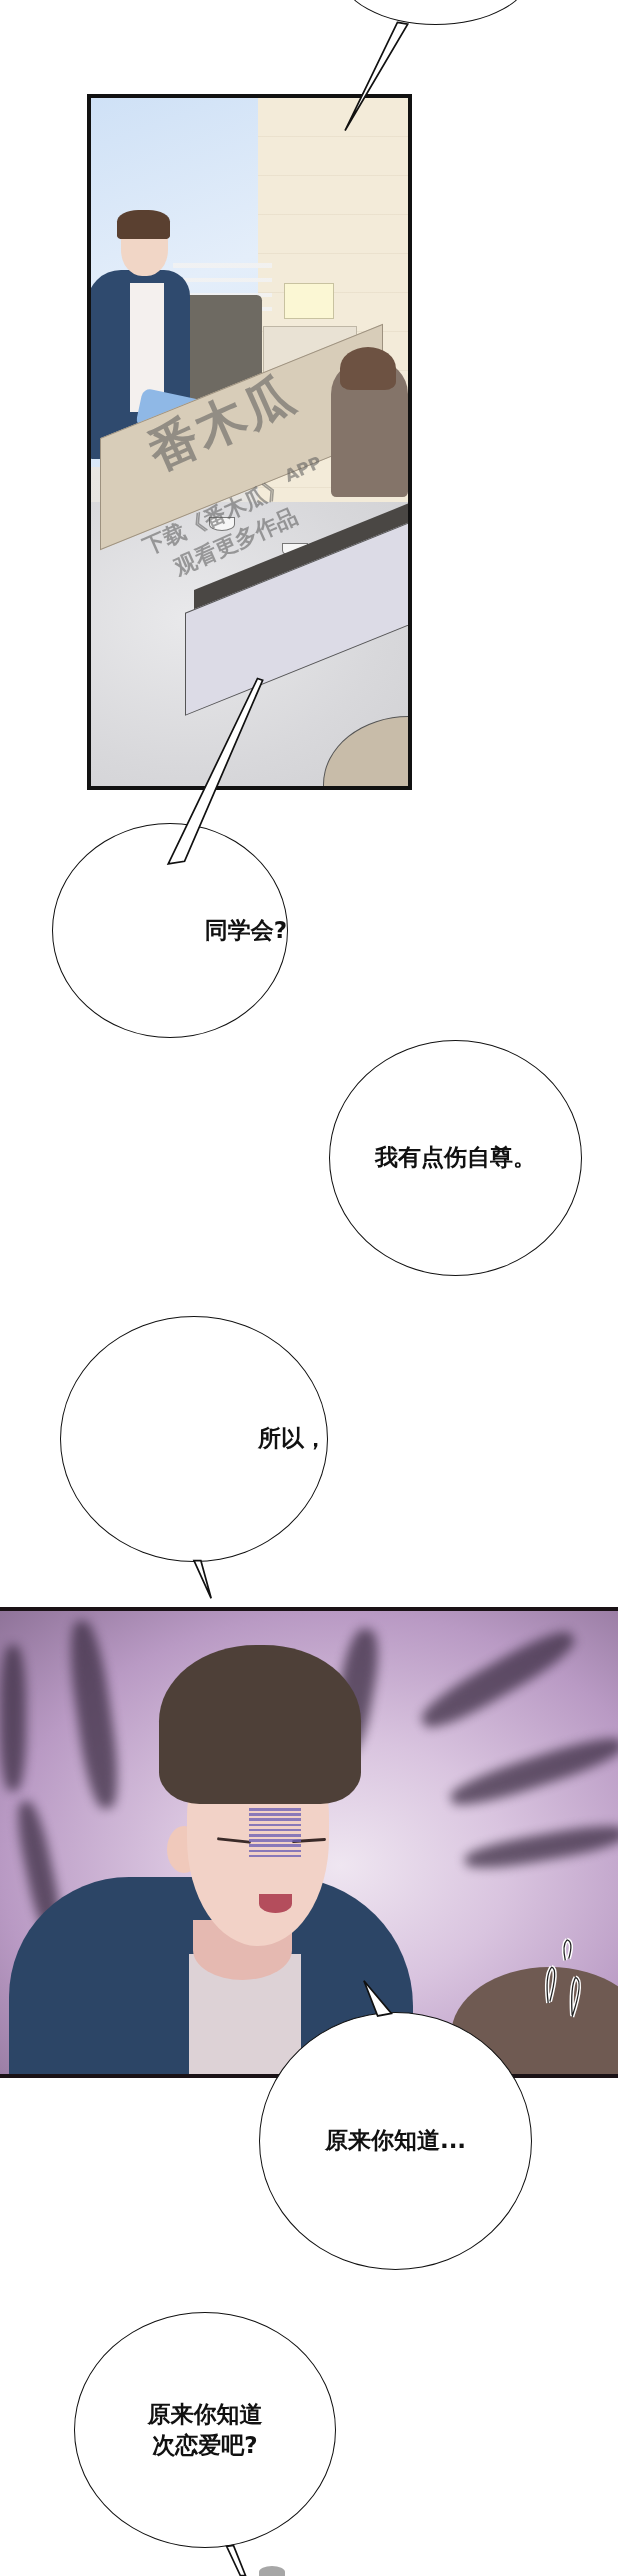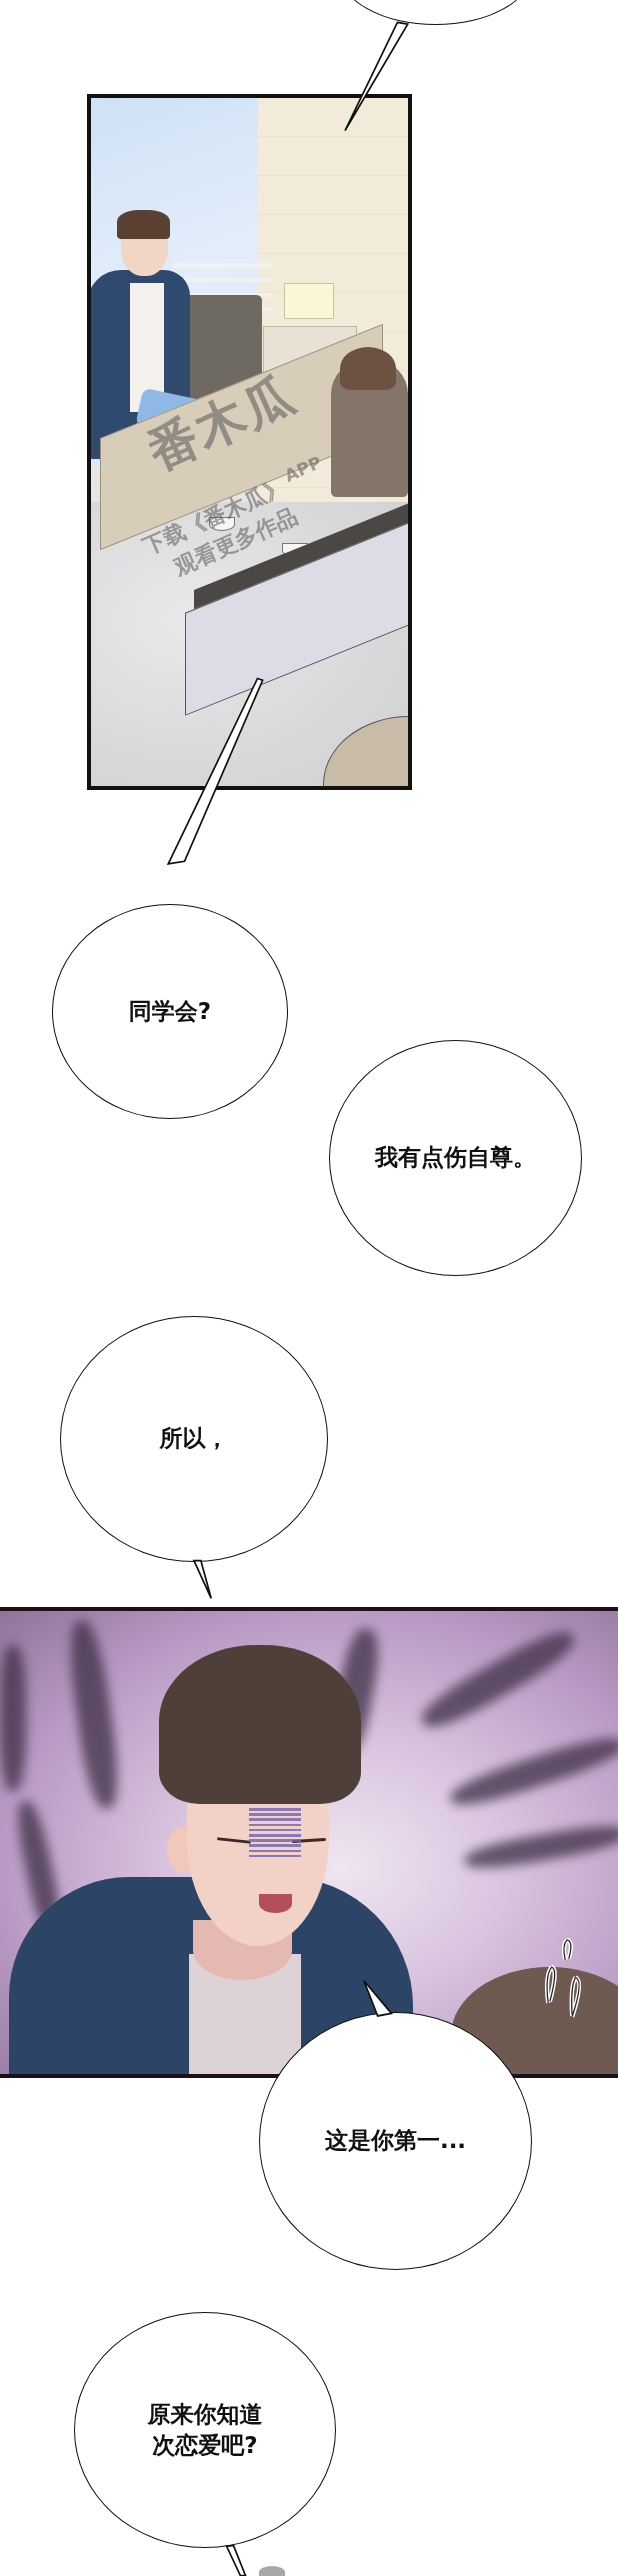--- a/index.html
+++ b/index.html
@@ -123,29 +123,29 @@
   <div class="watermark wm-big">番木瓜</div>
   <div class="watermark wm-app">APP</div>
   <div class="watermark wm-line1">下载《番木瓜》</div>
   <div class="watermark wm-line2">观看更多作品</div>
 </div>
 
 <svg class="tail" style="left:0;top:0;width:618px;height:945px;" viewBox="0 0 720 1100" width="618" height="945">
   <polygon points="300,790 306,792 215,1003 196,1006" fill="#fff" stroke="#111" stroke-width="2"></polygon>
 </svg>
 
-<div class="bubble" style="left:52px; top:904px; width:236px; height:215px;">
+<div class="bubble" style="left:52px; top:823px; width:236px; height:215px;justify-content:flex-end;">
   <span>同学会?</span>
 </div>
 
 <div class="bubble" style="left:329px; top:1040px; width:253px; height:236px;">
   <span>我有点伤自尊。</span>
 </div>
 
-<div class="bubble" style="left:60px; top:1316px; width:268px; height:246px;">
+<div class="bubble" style="left:60px; top:1316px; width:268px; height:246px;justify-content:flex-end;">
   <span>所以，</span>
 </div>
 <svg class="tail" style="left:0;top:0;width:618px;height:1631px;" viewBox="0 0 720 1900" width="618" height="1631">
   <polygon points="226,1818 234,1818 246,1862" fill="#fff" stroke="#111" stroke-width="2"></polygon>
 </svg>
 
 <div class="abs panel2">
   <div class="aura" style="left:77px; top:8.6px; width:34px; height:189px; transform:rotate(-8deg);"></div>
   <div class="aura" style="left:0px; top:34px; width:26px; height:146px;"></div>
   <div class="aura" style="left:339px; top:17px; width:34px; height:129px; transform:rotate(10deg);"></div>
@@ -174,21 +174,21 @@
     <path d="M40 52 q10 4 -4 46 M40 52 q-6 10 -4 44" fill="none" stroke="#fff" stroke-width="5"></path>
     <path d="M40 52 q10 4 -4 46 M40 52 q-6 10 -4 44" fill="none" stroke="#222" stroke-width="1.5"></path>
   </svg>
 </div>
 
 <svg class="tail" style="left:0;top:0;width:618px;height:2147px;" viewBox="0 0 720 2500" width="618" height="2147">
   <polygon points="424,2307 440,2348 456,2345" fill="#fff" stroke="#111" stroke-width="2"></polygon>
 </svg>
 
 <div class="bubble" style="left:259px; top:2012px; width:273px; height:258px;">
-  <span>这是你第一...</span>
+  <span>原来你知道...</span>
 </div>
 
 <div class="bubble" style="left:74px; top:2312px; width:262px; height:236px;">
   <span>原来你知道
 次恋爱吧?</span>
 </div>
 <svg class="tail" style="left:0;top:0;width:618px;height:2576px;" viewBox="0 0 720 3000" width="618" height="2576">
   <polygon points="264,2966 272,2965 286,3000 280,3000" fill="#fff" stroke="#111" stroke-width="2"></polygon>
 </svg>
 <div class="abs" style="left:259px; top:2566px; width:26px; height:12px; background:#a7a7a7; border-radius:50% 50% 0 0;"></div>

